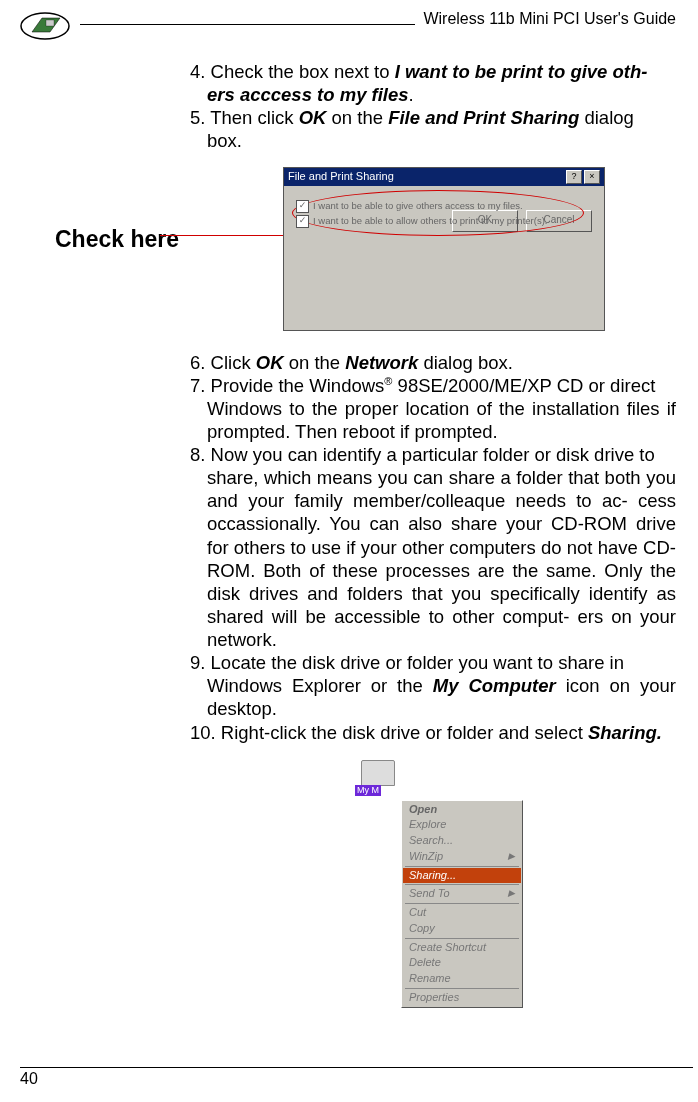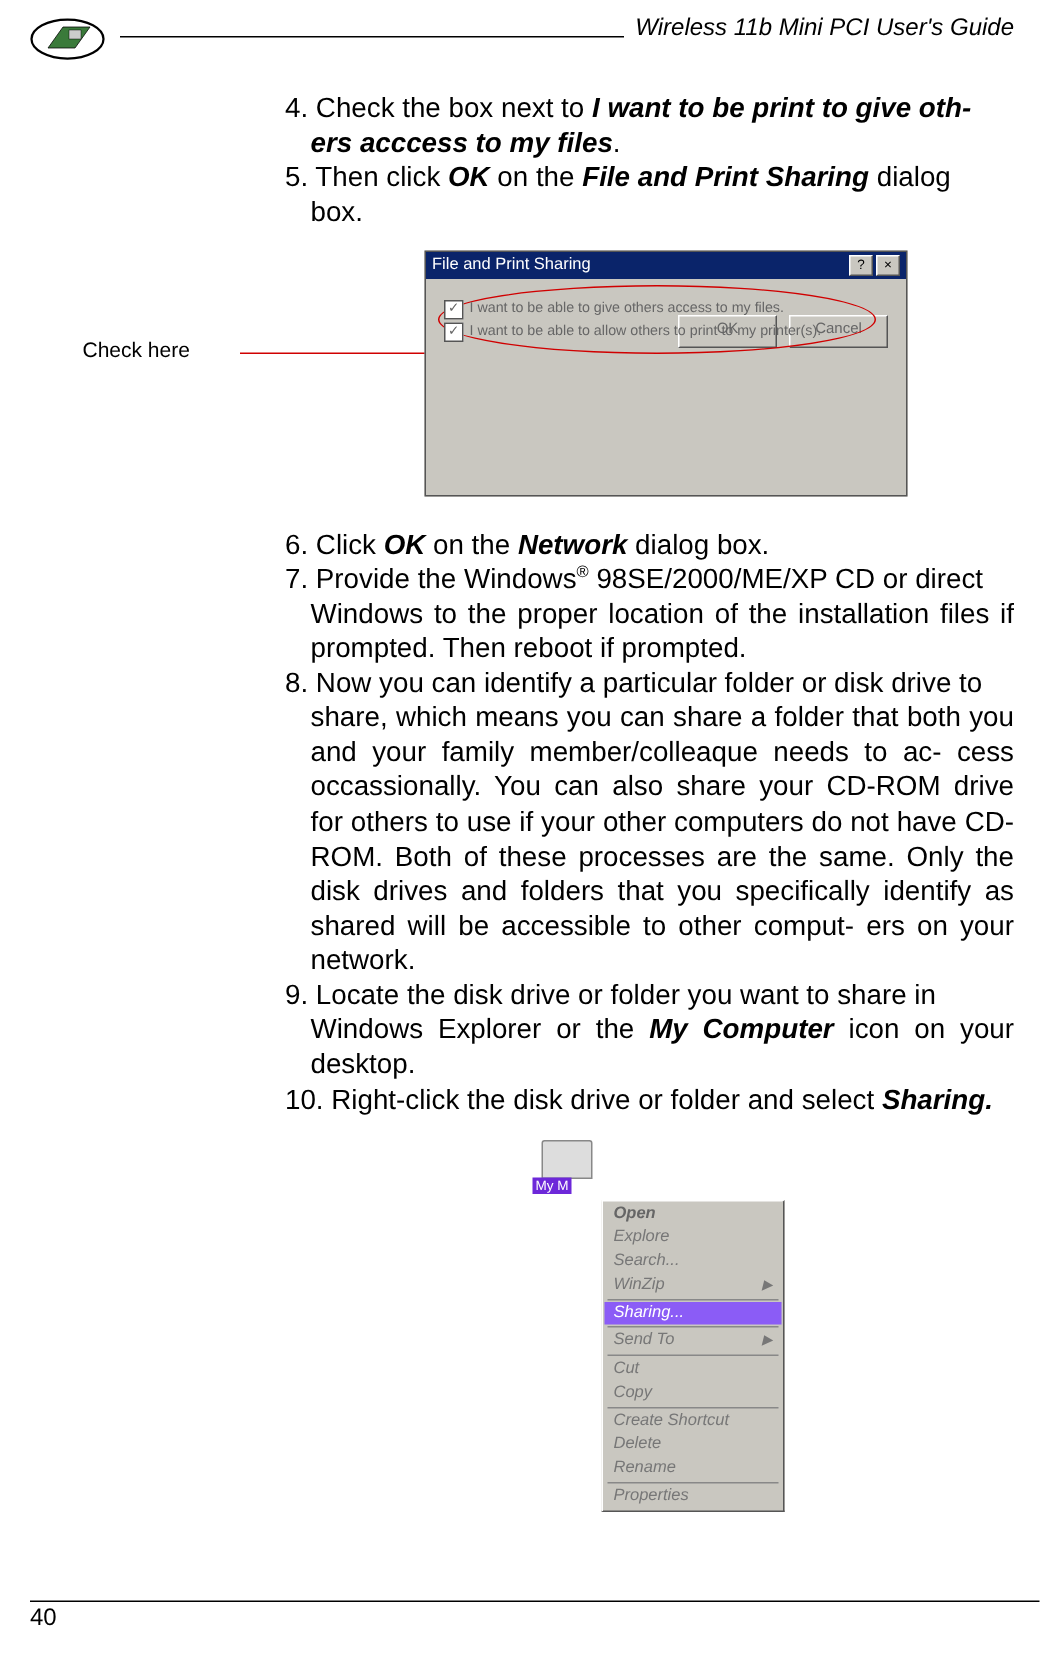--- a/index.html
+++ b/index.html
@@ -26,21 +26,20 @@
     left: 60px;
     right: 0;
     border-top: 1.5px solid #000;
   }
   .header-title {
     position: absolute;
     right: 0;
     top: 0;
     background: #fff;
     padding-left: 8px;
-    font-style: italic;
     font-size: 16px;
   }
   .chip-icon {
     position: absolute;
     left: 0;
     top: 2px;
     width: 50px;
     height: 28px;
   }
   .content {
@@ -60,21 +59,22 @@
   .sup { font-size: 11px; vertical-align: super; }
   .figure1-wrap {
     position: relative;
     margin: 14px 0 14px -55px;
     height: 170px;
   }
   .check-here {
     position: absolute;
     left: -80px;
     top: 58px;
-    font-size: 14px;
+    font-size: 23px;
+    font-weight: bold;
   }
   .red-line {
     position: absolute;
     left: 25px;
     top: 68px;
     width: 126px;
     border-top: 1.5px solid #d00000;
   }
   .dialog {
     position: absolute;
@@ -198,21 +198,21 @@
     font-style:italic;
   }
   .ctxitem {
     padding: 1px 6px;
     color:#777;
     position:relative;
   }
   .ctxitem.bold { font-weight:bold; color:#666;}
   .ctxsep { border-top:1px solid #888; margin:1px 2px;}
   .ctxitem.sel {
-    background:#8b5cf6;
+    background:#c2410c;
     color:#fff;
   }
   .arrow { position:absolute; right:6px; top:2px; font-size:9px;}
   .footer {
     position: absolute;
     bottom: 14px;
     left: 20px;
     right: 5px;
   }
   .footer-line { border-top:1.5px solid #000; }

